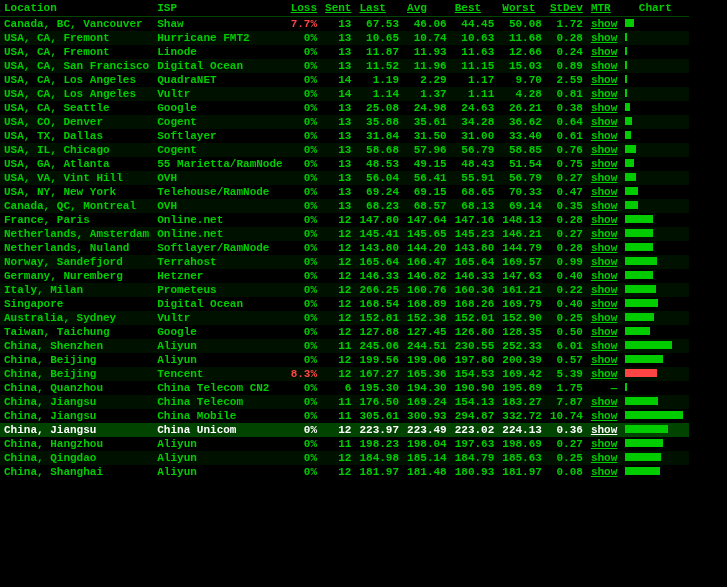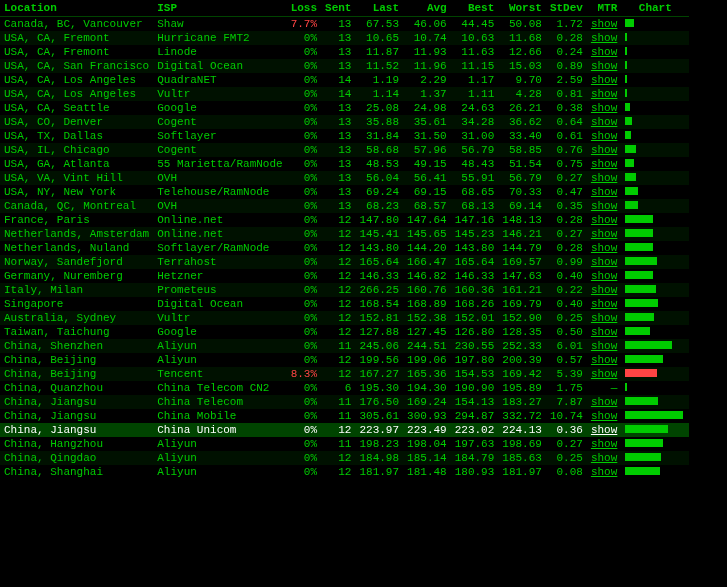--- a/index.html
+++ b/index.html
@@ -19,24 +19,25 @@
     }
     thead th {
       color: #00cc00;
       text-align: left;
       padding: 2px 4px;
       font-weight: bold;
       border-bottom: 1px solid #004400;
       white-space: nowrap;
     }
     thead th.right {
-      text-align: right;
+      text-decoration: underline;
     }
     tbody tr {
       border-bottom: none;
+      font-weight: bold;
     }
     tbody tr:nth-child(even) {
       background: #001100;
     }
     tbody tr:nth-child(odd) {
       background: #000;
     }
     tbody tr.highlighted {
       background: #004400;
       color: #fff;

